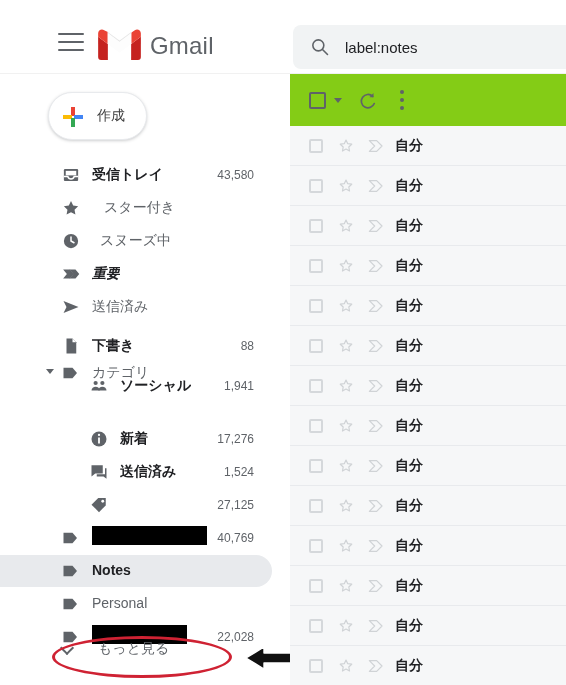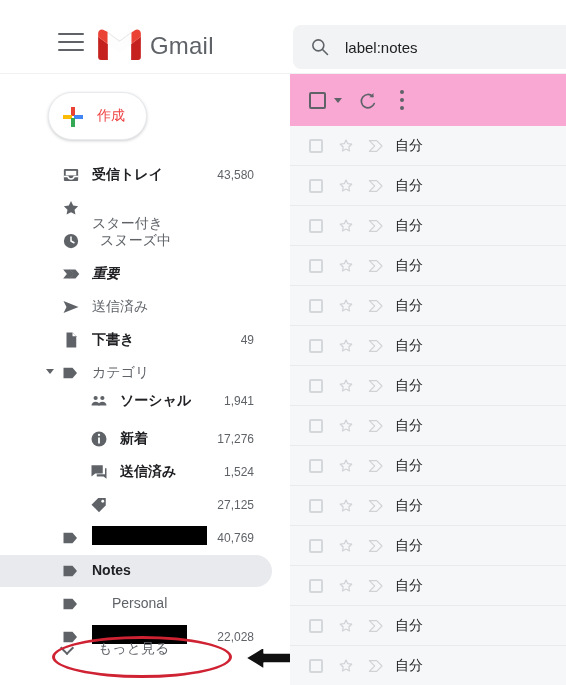--- a/index.html
+++ b/index.html
@@ -63,21 +63,21 @@
     position: absolute; left: 48px; top: 18px;
     width: 99px; height: 48px;
     background: #fff; border: 1px solid #e8eaed;
     border-radius: 24px;
     box-shadow: 0 1px 3px rgba(60,64,67,.25);
     cursor: pointer;
   }
   #compose-plus { position: absolute; left: 12px; top: 12px; width: 24px; height: 24px; }
   #compose-label {
     position: absolute; left: 48px; top: 14px;
-    font-size: 14px; color: #ef4444; white-space: nowrap;
+    font-size: 14px; color: #404040; white-space: nowrap;
   }
 
   .nav-item {
     position: absolute; left: 0; height: 32px; width: 272px;
     border-top-right-radius: 16px; border-bottom-right-radius: 16px;
     cursor: pointer;
   }
   .nav-item.selected { background: #e8eaed; }
   .nav-icon {
     position: absolute; top: 7px; width: 18px; height: 18px;
@@ -124,22 +124,23 @@
   #annotation-text {
     position: absolute; left: 310px; top: 639px;
     font-size: 31px; font-weight: bold; color: #111;
     font-family: "DejaVu Sans", sans-serif;
     white-space: nowrap; letter-spacing: -1px;
   }
 
   
   #list {
     position: absolute; left: 290px; top: 74px;
-    width: 276px; height: 611px; background: #f9a8d4;
+    width: 276px; height: 611px; background: #84cc16;
     overflow: hidden;
+    font-weight: bold;
   }
   #list-toolbar { position: absolute; left: 0; top: 0; width: 276px; height: 52px; }
   #sel-all {
     position: absolute; left: 19px; top: 18px;
     width: 17px; height: 17px;
     border: 2px solid #5f6368; border-radius: 2px; cursor: pointer;
   }
   #sel-caret {
     position: absolute; left: 44px; top: 24px;
     width: 0; height: 0;
@@ -227,21 +228,21 @@
             <path d="M2.5 14h5.2a4.5 4.5 0 0 0 8.6 0h5.2" fill="none" stroke="#fff" stroke-width="2"></path>
             <rect x="5" y="6.5" width="14" height="6" fill="#fff"></rect>
           </svg>
           <div class="nav-label bold" style="left: 92px; max-width: 110px;">受信トレイ</div>
           <div class="nav-count">43,580</div>
         </div>
         <div class="nav-item" style="top: 118px;">
           <svg viewBox="0 0 24 24" class="nav-icon" style="left: 62px;">
             <path d="M12 2.5l2.9 6.1 6.6.9-4.8 4.7 1.2 6.6L12 17.7 6.1 20.8l1.2-6.6L2.5 9.5l6.6-.9z" fill="#5f6368"></path>
           </svg>
-          <div class="nav-label" style="left: 92px; max-width: 150px; margin-top: 16px;">スター付き</div>
+          <div class="nav-label" style="left: 104px; max-width: 150px;">スター付き</div>
         </div>
         <div class="nav-item" style="top: 151px;">
           <svg viewBox="0 0 24 24" class="nav-icon" style="left: 62px;">
             <circle cx="12" cy="12" r="9.5" fill="#5f6368"></circle>
             <path d="M12 6.5V12l4 2.3" fill="none" stroke="#fff" stroke-width="2" stroke-linecap="round"></path>
           </svg>
           <div class="nav-label" style="left: 92px; max-width: 150px; margin-left: 8px;">スヌーズ中</div>
         </div>
         <div class="nav-item" style="top: 184px; font-style: italic;">
           <svg viewBox="0 0 24 24" class="nav-icon" style="left: 62px;">
@@ -249,36 +250,36 @@
             <path d="M10 6h8l5 6-5 6h-8l5-6z" fill="#5f6368"></path>
           </svg>
           <div class="nav-label bold" style="left: 92px; max-width: 150px;">重要</div>
         </div>
         <div class="nav-item" style="top: 217px;">
           <svg viewBox="0 0 24 24" class="nav-icon" style="left: 62px;">
             <path d="M2 4l20 8-20 8 4-8z" fill="#5f6368"></path>
           </svg>
           <div class="nav-label" style="left: 92px; max-width: 150px;">送信済み</div>
         </div>
-        <div class="nav-item" style="top: 250px;">
+        <div class="nav-item" style="top: 256px;">
           <svg viewBox="0 0 24 24" class="nav-icon" style="left: 62px;">
             <path d="M6 2h8l5 5v15H6z" fill="#5f6368"></path>
             <path d="M14 2v5h5" fill="#fff"></path>
           </svg>
           <div class="nav-label bold" style="left: 92px; max-width: 110px;">下書き</div>
-          <div class="nav-count">49</div>
+          <div class="nav-count">88</div>
         </div>
         <div class="nav-item" style="top: 283px;">
           <div class="caret"></div>
           <svg viewBox="0 0 24 24" class="nav-icon" style="left: 62px;">
             <path d="M2 5h12l6 7-6 7H2z" fill="#5f6368"></path>
           </svg>
           <div class="nav-label" style="left: 92px; max-width: 150px;">カテゴリ</div>
         </div>
-        <div class="nav-item" style="top: 311px;">
+        <div class="nav-item" style="top: 296px;">
           <svg viewBox="0 0 24 24" class="nav-icon" style="left: 90px;">
             <circle cx="7.5" cy="8" r="2.8" fill="#5f6368"></circle>
             <circle cx="16.5" cy="8" r="2.8" fill="#5f6368"></circle>
             <path d="M2 18c0-3 2.5-5 5.5-5s5.5 2 5.5 5z" fill="#5f6368"></path>
             <path d="M11 18c0-3 2.5-5 5.5-5s5.5 2 5.5 5z" fill="#5f6368"></path>
           </svg>
           <div class="nav-label bold" style="left: 120px; max-width: 110px;">ソーシャル</div>
           <div class="nav-count">1,941</div>
         </div>
         <div class="nav-item" style="top: 349px;">
@@ -315,21 +316,21 @@
         <div class="nav-item selected" style="top: 481px;">
           <svg viewBox="0 0 24 24" class="nav-icon" style="left: 62px;">
             <path d="M2 5h12l6 7-6 7H2z" fill="#5f6368"></path>
           </svg>
           <div class="nav-label bold" style="left: 92px; max-width: 150px;">Notes</div>
         </div>
         <div class="nav-item" style="top: 514px;">
           <svg viewBox="0 0 24 24" class="nav-icon" style="left: 62px;">
             <path d="M2 5h12l6 7-6 7H2z" fill="#5f6368"></path>
           </svg>
-          <div class="nav-label" style="left: 92px; max-width: 150px; margin-left: 20px;">Personal</div>
+          <div class="nav-label" style="left: 92px; max-width: 150px;">Personal</div>
         </div>
         <div class="nav-item" style="top: 547px;">
           <svg viewBox="0 0 24 24" class="nav-icon" style="left: 62px;">
             <path d="M2 5h12l6 7-6 7H2z" fill="#5f6368"></path>
           </svg>
           <div class="redact" style="left: 92px; width: 95px;"></div>
           <div class="nav-count">22,028</div>
         </div>
       </div>
 

